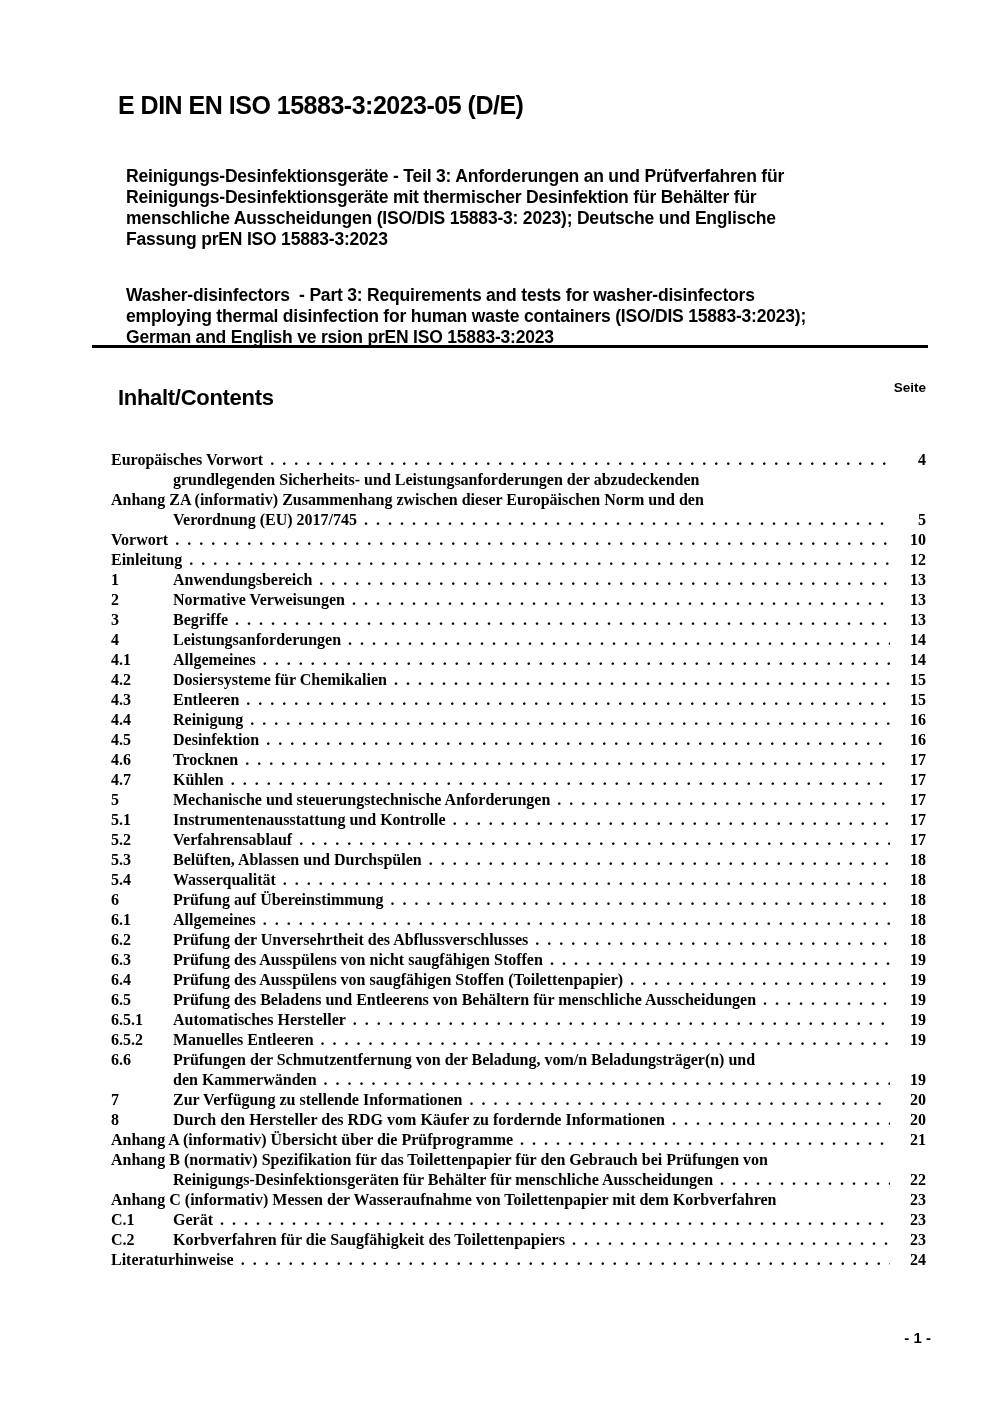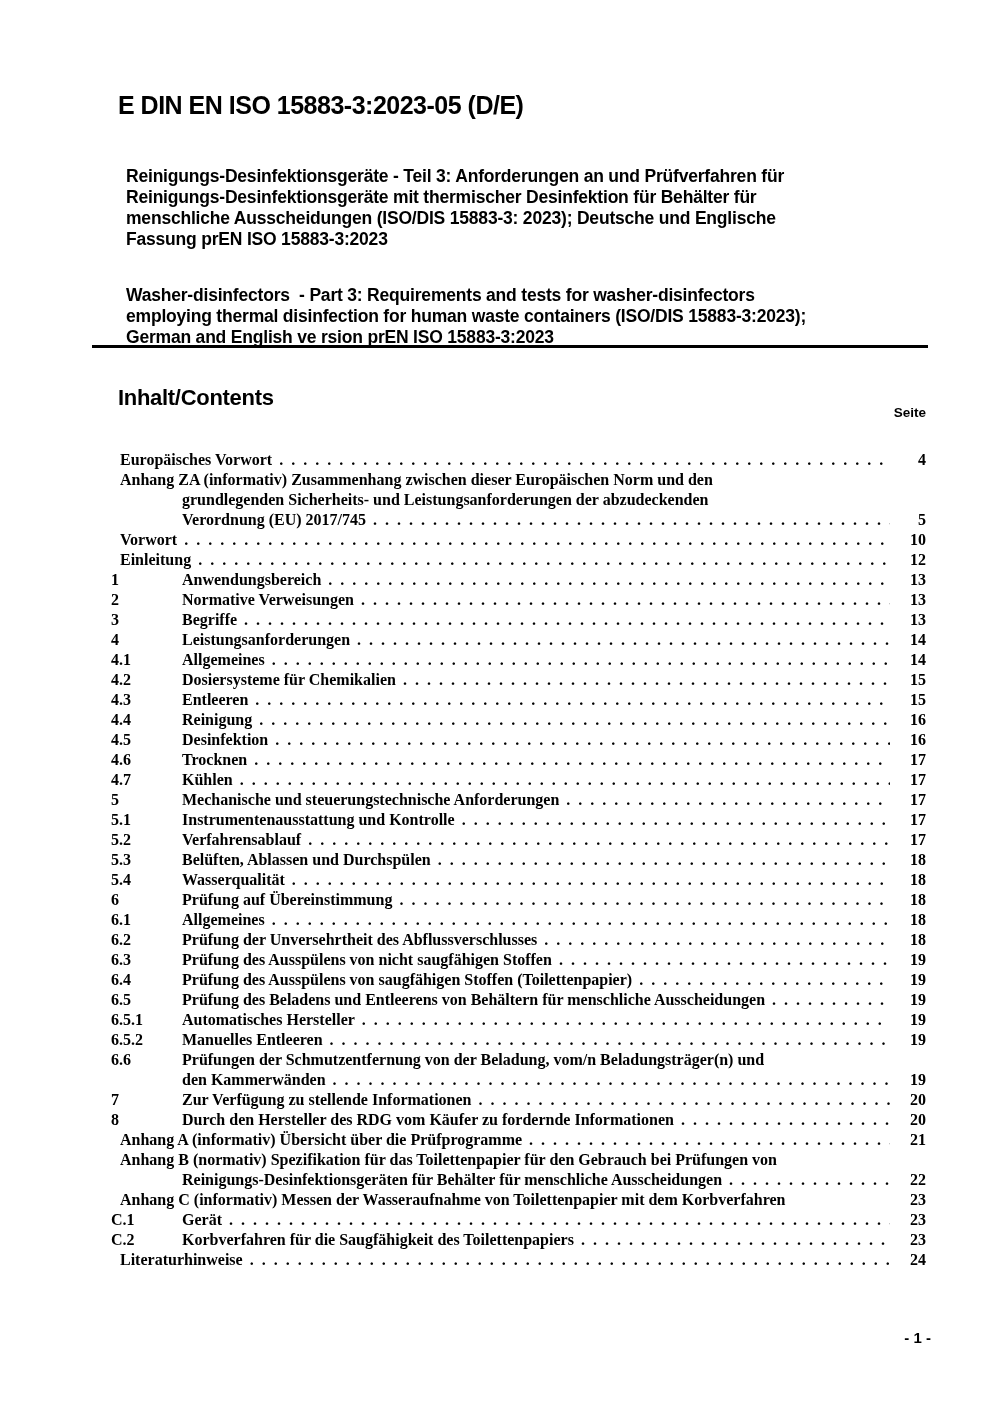--- a/index.html
+++ b/index.html
@@ -32,31 +32,31 @@
   .rule {
     position: absolute; left: 92px; top: 345px;
     width: 836px; height: 3px; background: #000;
   }
   .contents-heading {
     position: absolute; left: 118px; top: 385px; margin: 0;
     font: bold 22px/1.2 "Liberation Sans", sans-serif;
     letter-spacing: -0.3px;
   }
   .page-col-label {
-    position: absolute; right: 66px; top: 405px;
+    position: absolute; right: 66px; top: 380px;
     font: bold 13.5px/1.2 "Liberation Sans", sans-serif;
     text-align: center;
   }
   .toc {
     position: absolute; left: 111px; top: 450px; width: 815px;
     font: bold 16px/20px "Liberation Serif", serif;
   }
   .toc-row { display: flex; height: 20px; }
   .toc-num  { flex: 0 0 62px; white-space: nowrap; }
-  .toc-text { flex: 0 1 auto; white-space: nowrap; margin-left: 9px; }
+  .toc-text { flex: 0 1 auto; white-space: nowrap; }
   .toc-leader {
     flex: 1 1 auto; min-width: 0;
     overflow: hidden; white-space: nowrap;
     word-spacing: 4px; padding-left: 7px;
   }
   .toc-page { flex: 0 0 36px; text-align: right; white-space: nowrap; }
   .footer-page {
     position: absolute; right: 61px; top: 1329px;
     font: bold 15px/1.2 "Liberation Sans", sans-serif;
   }
@@ -83,25 +83,25 @@
 
   <span class="page-col-label">Seite</span>
 
   <div class="toc">
       <div class="toc-row">
         <span class="toc-text">Europäisches Vorwort</span>
         <span class="toc-leader">. . . . . . . . . . . . . . . . . . . . . . . . . . . . . . . . . . . . . . . . . . . . . . . . . . . . . . . . . . . . . . . . . . . . . . . . . . . . . . . . . . . . . . . . . . </span>
         <span class="toc-page">4</span>
       </div>
       <div class="toc-row">
-        <span class="toc-text">Anhang ZA (informativ) Zusammenhang zwischen dieser Europäischen Norm und den</span>
-      </div>
-      <div class="toc-row">
         <span class="toc-num"></span>
         <span class="toc-text">grundlegenden Sicherheits- und Leistungsanforderungen der abzudeckenden</span>
+      </div>
+      <div class="toc-row">
+        <span class="toc-text">Anhang ZA (informativ) Zusammenhang zwischen dieser Europäischen Norm und den</span>
       </div>
       <div class="toc-row">
         <span class="toc-num"></span>
         <span class="toc-text">Verordnung (EU) 2017/745</span>
         <span class="toc-leader">. . . . . . . . . . . . . . . . . . . . . . . . . . . . . . . . . . . . . . . . . . . . . . . . . . . . . . . . . . . . . . . . . . . . . . . . . . . . . . . . . . . . . . . . . . </span>
         <span class="toc-page">5</span>
       </div>
       <div class="toc-row">
         <span class="toc-text">Vorwort</span>
         <span class="toc-leader">. . . . . . . . . . . . . . . . . . . . . . . . . . . . . . . . . . . . . . . . . . . . . . . . . . . . . . . . . . . . . . . . . . . . . . . . . . . . . . . . . . . . . . . . . . </span>

